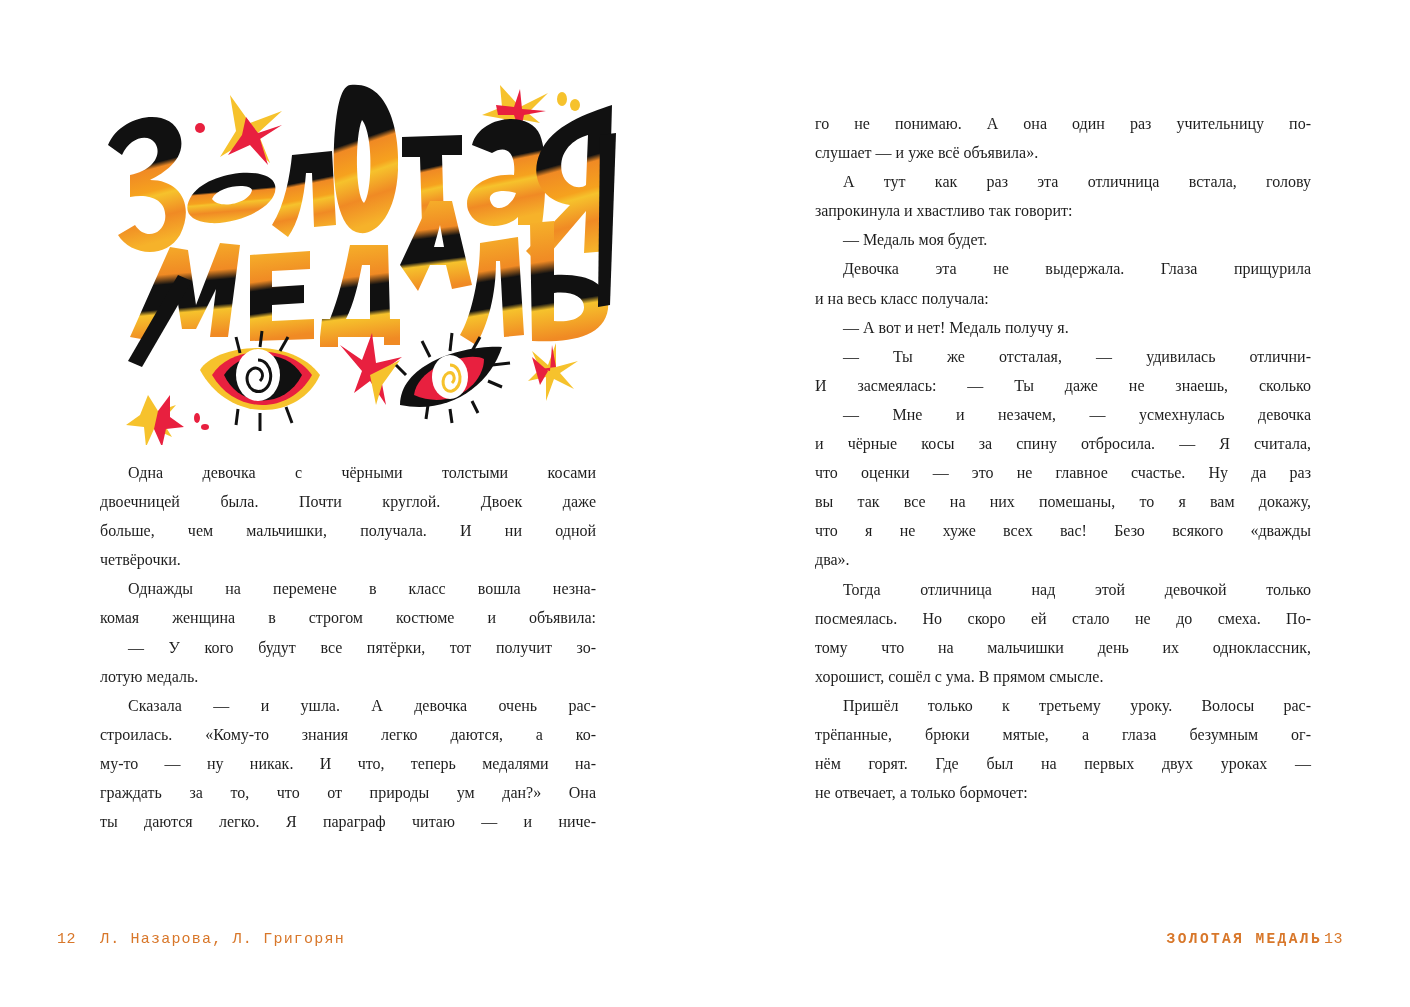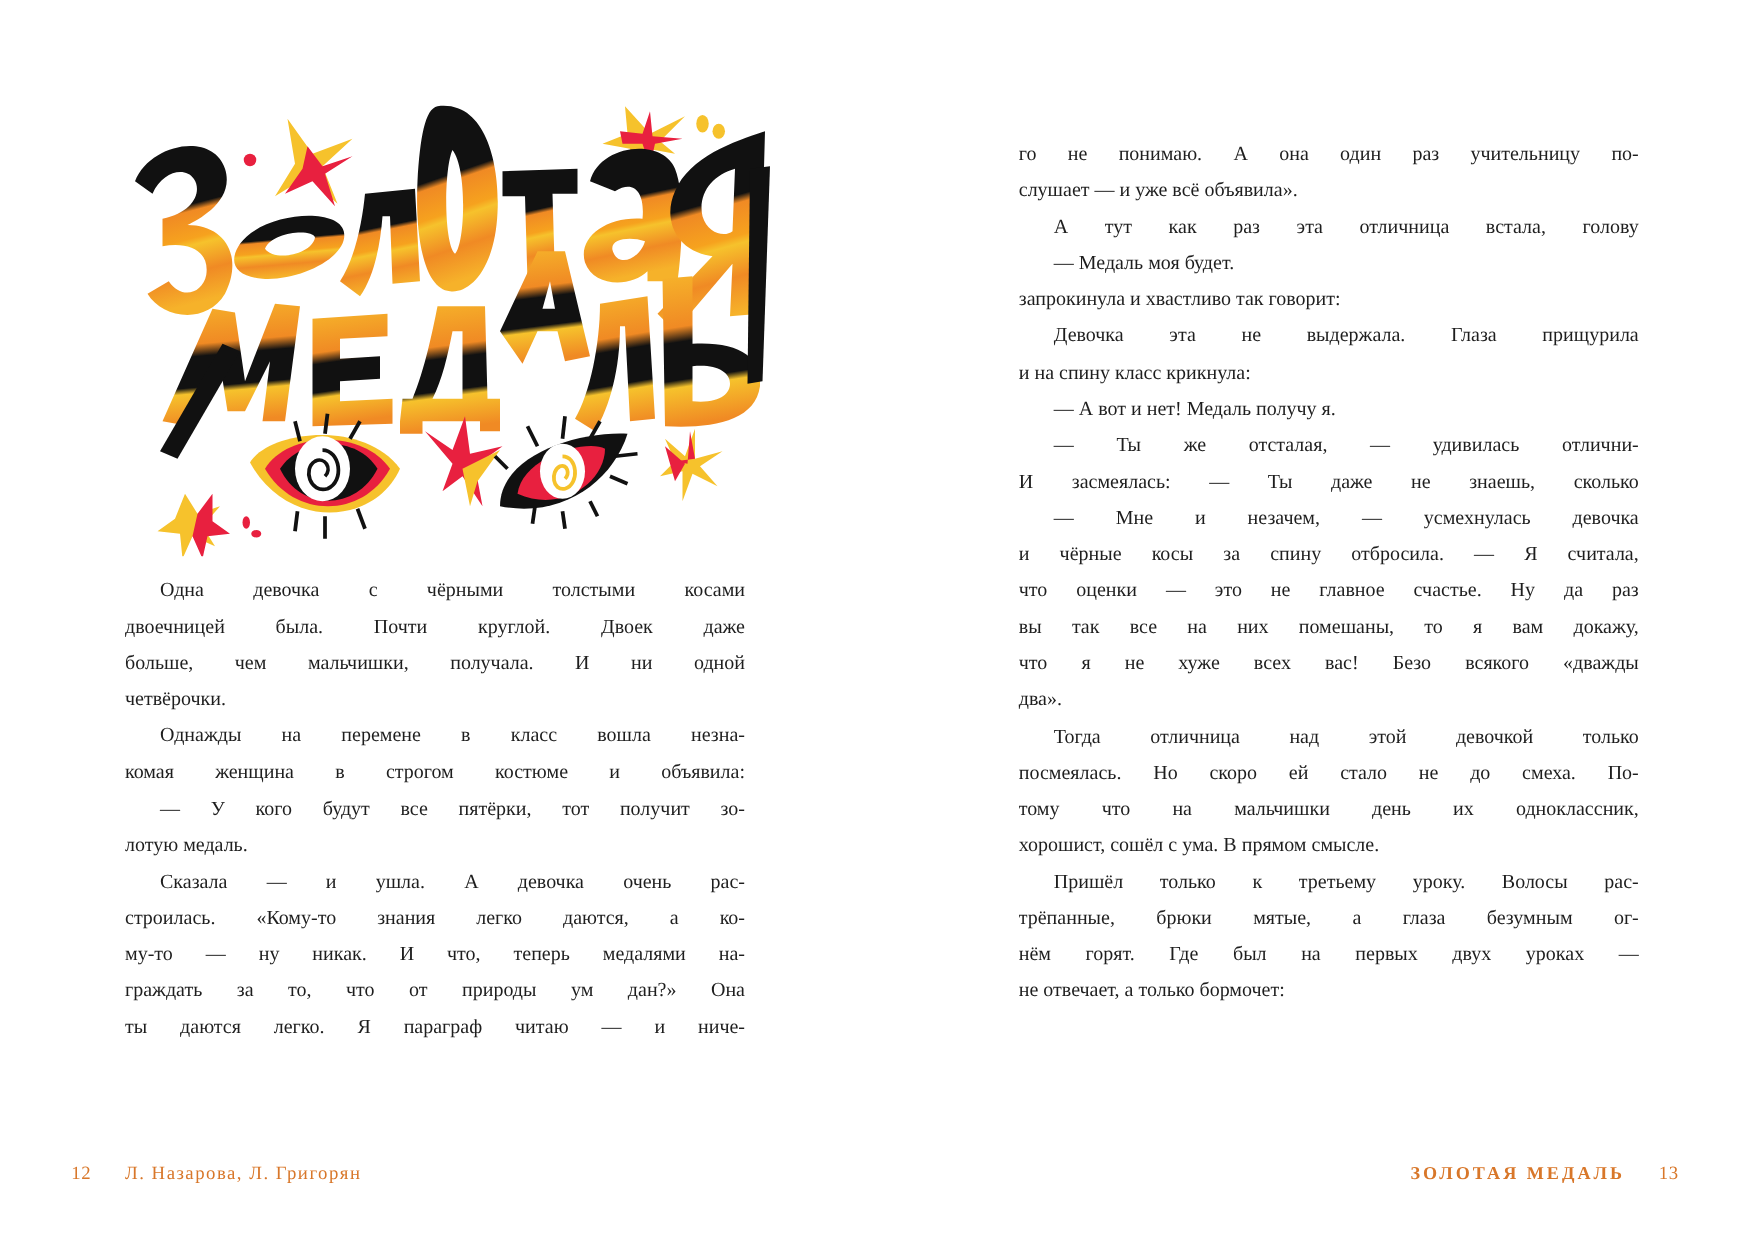--- a/index.html
+++ b/index.html
@@ -24,21 +24,21 @@
       hyphens: manual;
     }
     .text-left { left: 100px; top: 458px; width: 496px; }
     .text-right { left: 110px; top: 109px; width: 496px; }
     .line { display: block; text-align: justify; text-align-last: justify; white-space: nowrap; overflow: visible; }
     .line.last { text-align-last: left; }
     .line.indent { padding-left: 28px; }
 
     .footer {
       position: absolute; top: 931px;
-      font-family: Liberation Serif, serif;
+      font-family: Liberation Mono, monospace;
       font-size: 15px; color: #d8772a; letter-spacing: 1.2px;
       white-space: nowrap;
     }
     .folio-left { left: 57px; letter-spacing: 0.5px; }
     .authors-left { left: 100px; }
     .title-right { right: 100px; font-weight: bold; letter-spacing: 2.4px; font-size: 14.5px; }
     .folio-right { right: 67px; letter-spacing: 0.5px; }
   </style>
 </head>
 <body>
@@ -189,39 +189,39 @@
 
     <span class="footer folio-left">12</span>
     <span class="footer authors-left">Л. Назарова, Л. Григорян</span>
   </div>
 
   <div class="page page-right">
     <div class="text-block text-right">
       <span class="line">го не понимаю. А она один раз учительницу по-</span>
       <span class="line last">слушает — и уже всё объявила».</span>
       <span class="line indent">А тут как раз эта отличница встала, голову</span>
+      <span class="line last">запрокинула и хвастливо так говорит:</span>
       <span class="line indent last">— Медаль моя будет.</span>
-      <span class="line last">запрокинула и хвастливо так говорит:</span>
       <span class="line indent">Девочка эта не выдержала. Глаза прищурила</span>
-      <span class="line last">и на спину класс крикнула:</span>
+      <span class="line last">и на весь класс получала:</span>
       <span class="line indent last">— А вот и нет! Медаль получу я.</span>
       <span class="line indent">— Ты же отсталая, — удивилась отлични-</span>
       <span class="line">И засмеялась: — Ты даже не знаешь, сколько</span>
       <span class="line indent">— Мне и незачем, — усмехнулась девочка</span>
       <span class="line">и чёрные косы за спину отбросила. — Я считала,</span>
       <span class="line">что оценки — это не главное счастье. Ну да раз</span>
       <span class="line">вы так все на них помешаны, то я вам докажу,</span>
       <span class="line">что я не хуже всех вас! Безо всякого «дважды</span>
       <span class="line last">два».</span>
       <span class="line indent">Тогда отличница над этой девочкой только</span>
       <span class="line">посмеялась. Но скоро ей стало не до смеха. По-</span>
       <span class="line">тому что на мальчишки день их одноклассник,</span>
       <span class="line last">хорошист, сошёл с ума. В прямом смысле.</span>
       <span class="line indent">Пришёл только к третьему уроку. Волосы рас-</span>
       <span class="line">трёпанные, брюки мятые, а глаза безумным ог-</span>
       <span class="line">нём горят. Где был на первых двух уроках —</span>
       <span class="line last">не отвечает, а только бормочет:</span>
     </div>
 
-    <span class="footer title-right" style="right:110px">ЗОЛОТАЯ МЕДАЛЬ</span>
+    <span class="footer title-right" style="right:88px">ЗОЛОТАЯ МЕДАЛЬ</span>
     <span class="footer folio-right">13</span>
   </div>
 </div>
 
 </body></html>

